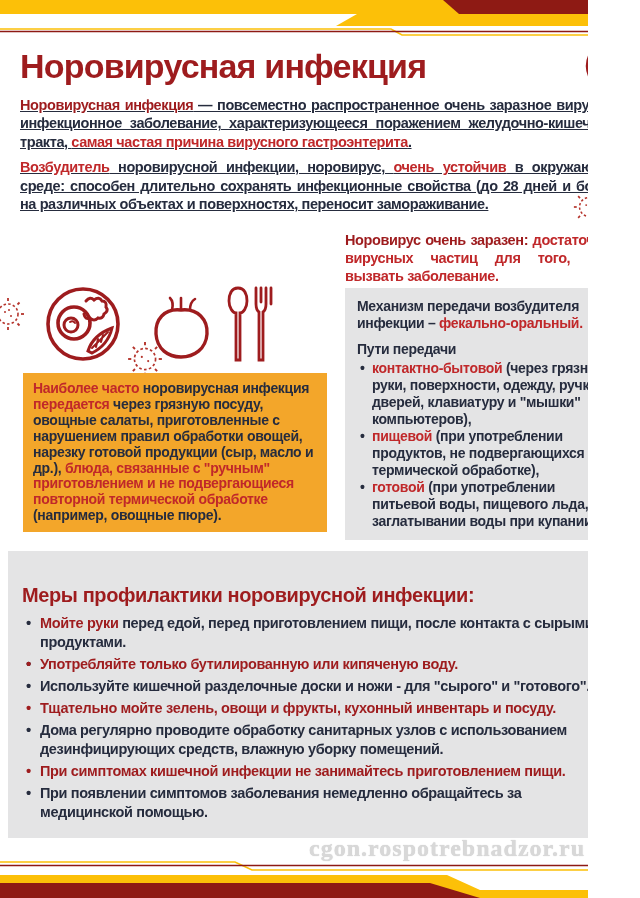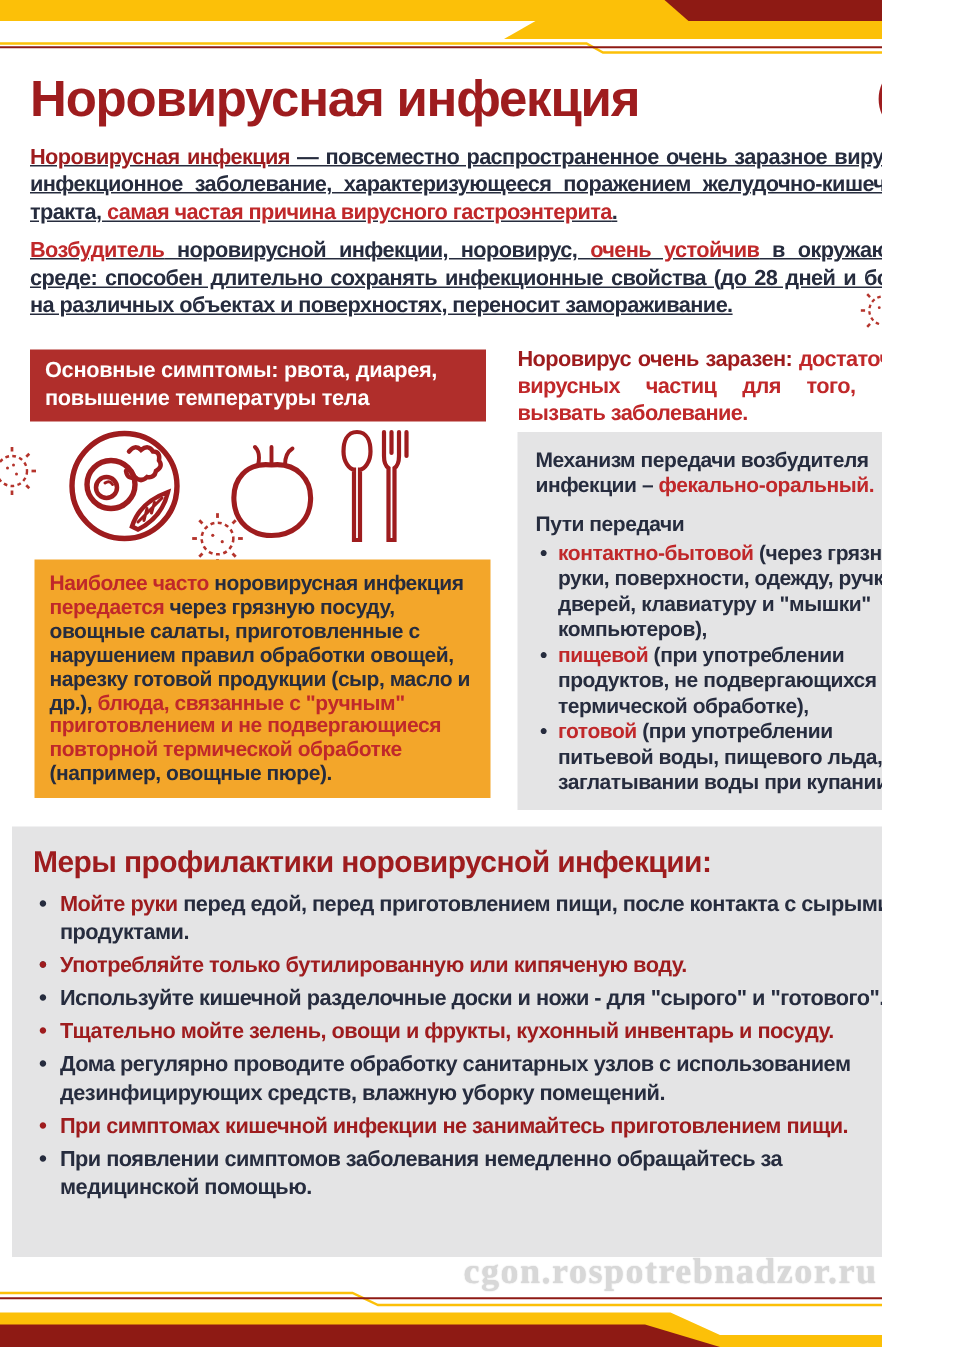--- a/index.html
+++ b/index.html
@@ -65,21 +65,21 @@
   .mech-box .paths-title{margin-top:9px;}
   .mech-box ul{list-style:none;margin-top:2px;}
   .mech-box li{position:relative;padding-left:15px;}
   .mech-box .bullet{position:absolute;left:3px;top:0;}
 
   .prevention{
     left:8px;top:551px;width:622px;height:287px;background:var(--gray);
     padding:11px 14px;overflow:hidden;
   }
   .prevention h2{font-size:20px;line-height:26px;letter-spacing:-0.4px;
-    color:var(--maroon);margin-bottom:6px;}
+    color:var(--maroon);margin-bottom:6px;margin-top:20px;}
   .prevention ul{list-style:none;}
   .prevention li{
     position:relative;padding-left:18px;font-size:14.5px;line-height:19px;
     letter-spacing:-0.35px;color:var(--navy);margin-bottom:3px;
   }
   .prevention .bullet{position:absolute;left:4px;top:-1px;font-size:15px;}
 
   .watermark{
     right:3px;top:835px;font-family:"Liberation Serif",serif;font-weight:bold;
     font-size:24px;letter-spacing:1px;color:var(--wm);
@@ -113,23 +113,20 @@
 
   <div class="abs intro">
     <p>
       <span data-color="maroon">Норовирусная инфекция</span><span data-color="navy"> — повсеместно распространенное очень заразное вирусное инфекционное заболевание, характеризующееся поражением желудочно-кишечного тракта, </span><span data-color="red">самая частая причина вирусного гастроэнтерита</span><span data-color="navy">.</span>
     </p>
     <p>
       <span data-color="red">Возбудитель</span><span data-color="navy"> норовирусной инфекции, норовирус, </span><span data-color="red">очень устойчив</span><span data-color="navy"> в окружающей среде: способен длительно сохранять инфекционные свойства (до 28 дней и более) на различных объектах и поверхностях, переносит замораживание.</span>
     </p>
   </div>
 
-  <div class="abs symptoms-box">
-    <span>Основные симптомы: рвота, диарея, повышение температуры тела</span>
-  </div>
 
   <svg class="icon" style="left:44px;top:285px;" width="78" height="78" viewBox="0 0 78 78">
     <g fill="none" stroke="#9E1C1E" stroke-width="3.6" stroke-linecap="round">
       <circle cx="39" cy="39" r="35"></circle>
       <circle cx="30" cy="38" r="16"></circle>
       <circle cx="27" cy="40" r="7" stroke-width="3"></circle>
       <path d="M26,37 q3,-2 5,1" stroke-width="2"></path>
       <path d="M42,16 q4,-5 8,-1 q5,-4 8,1 q5,0 4,6 q3,4 -2,7 q-1,5 -6,4 q-4,4 -8,0 q-5,2 -6,-4" stroke-width="3"></path>
       <path d="M44,66 Q49,50 68,43 Q64,60 48,68 Z" stroke-width="3"></path>
       <path d="M48,63 L64,47 M52,62 l2,-8 M57,57 l2,-7" stroke-width="2"></path>

